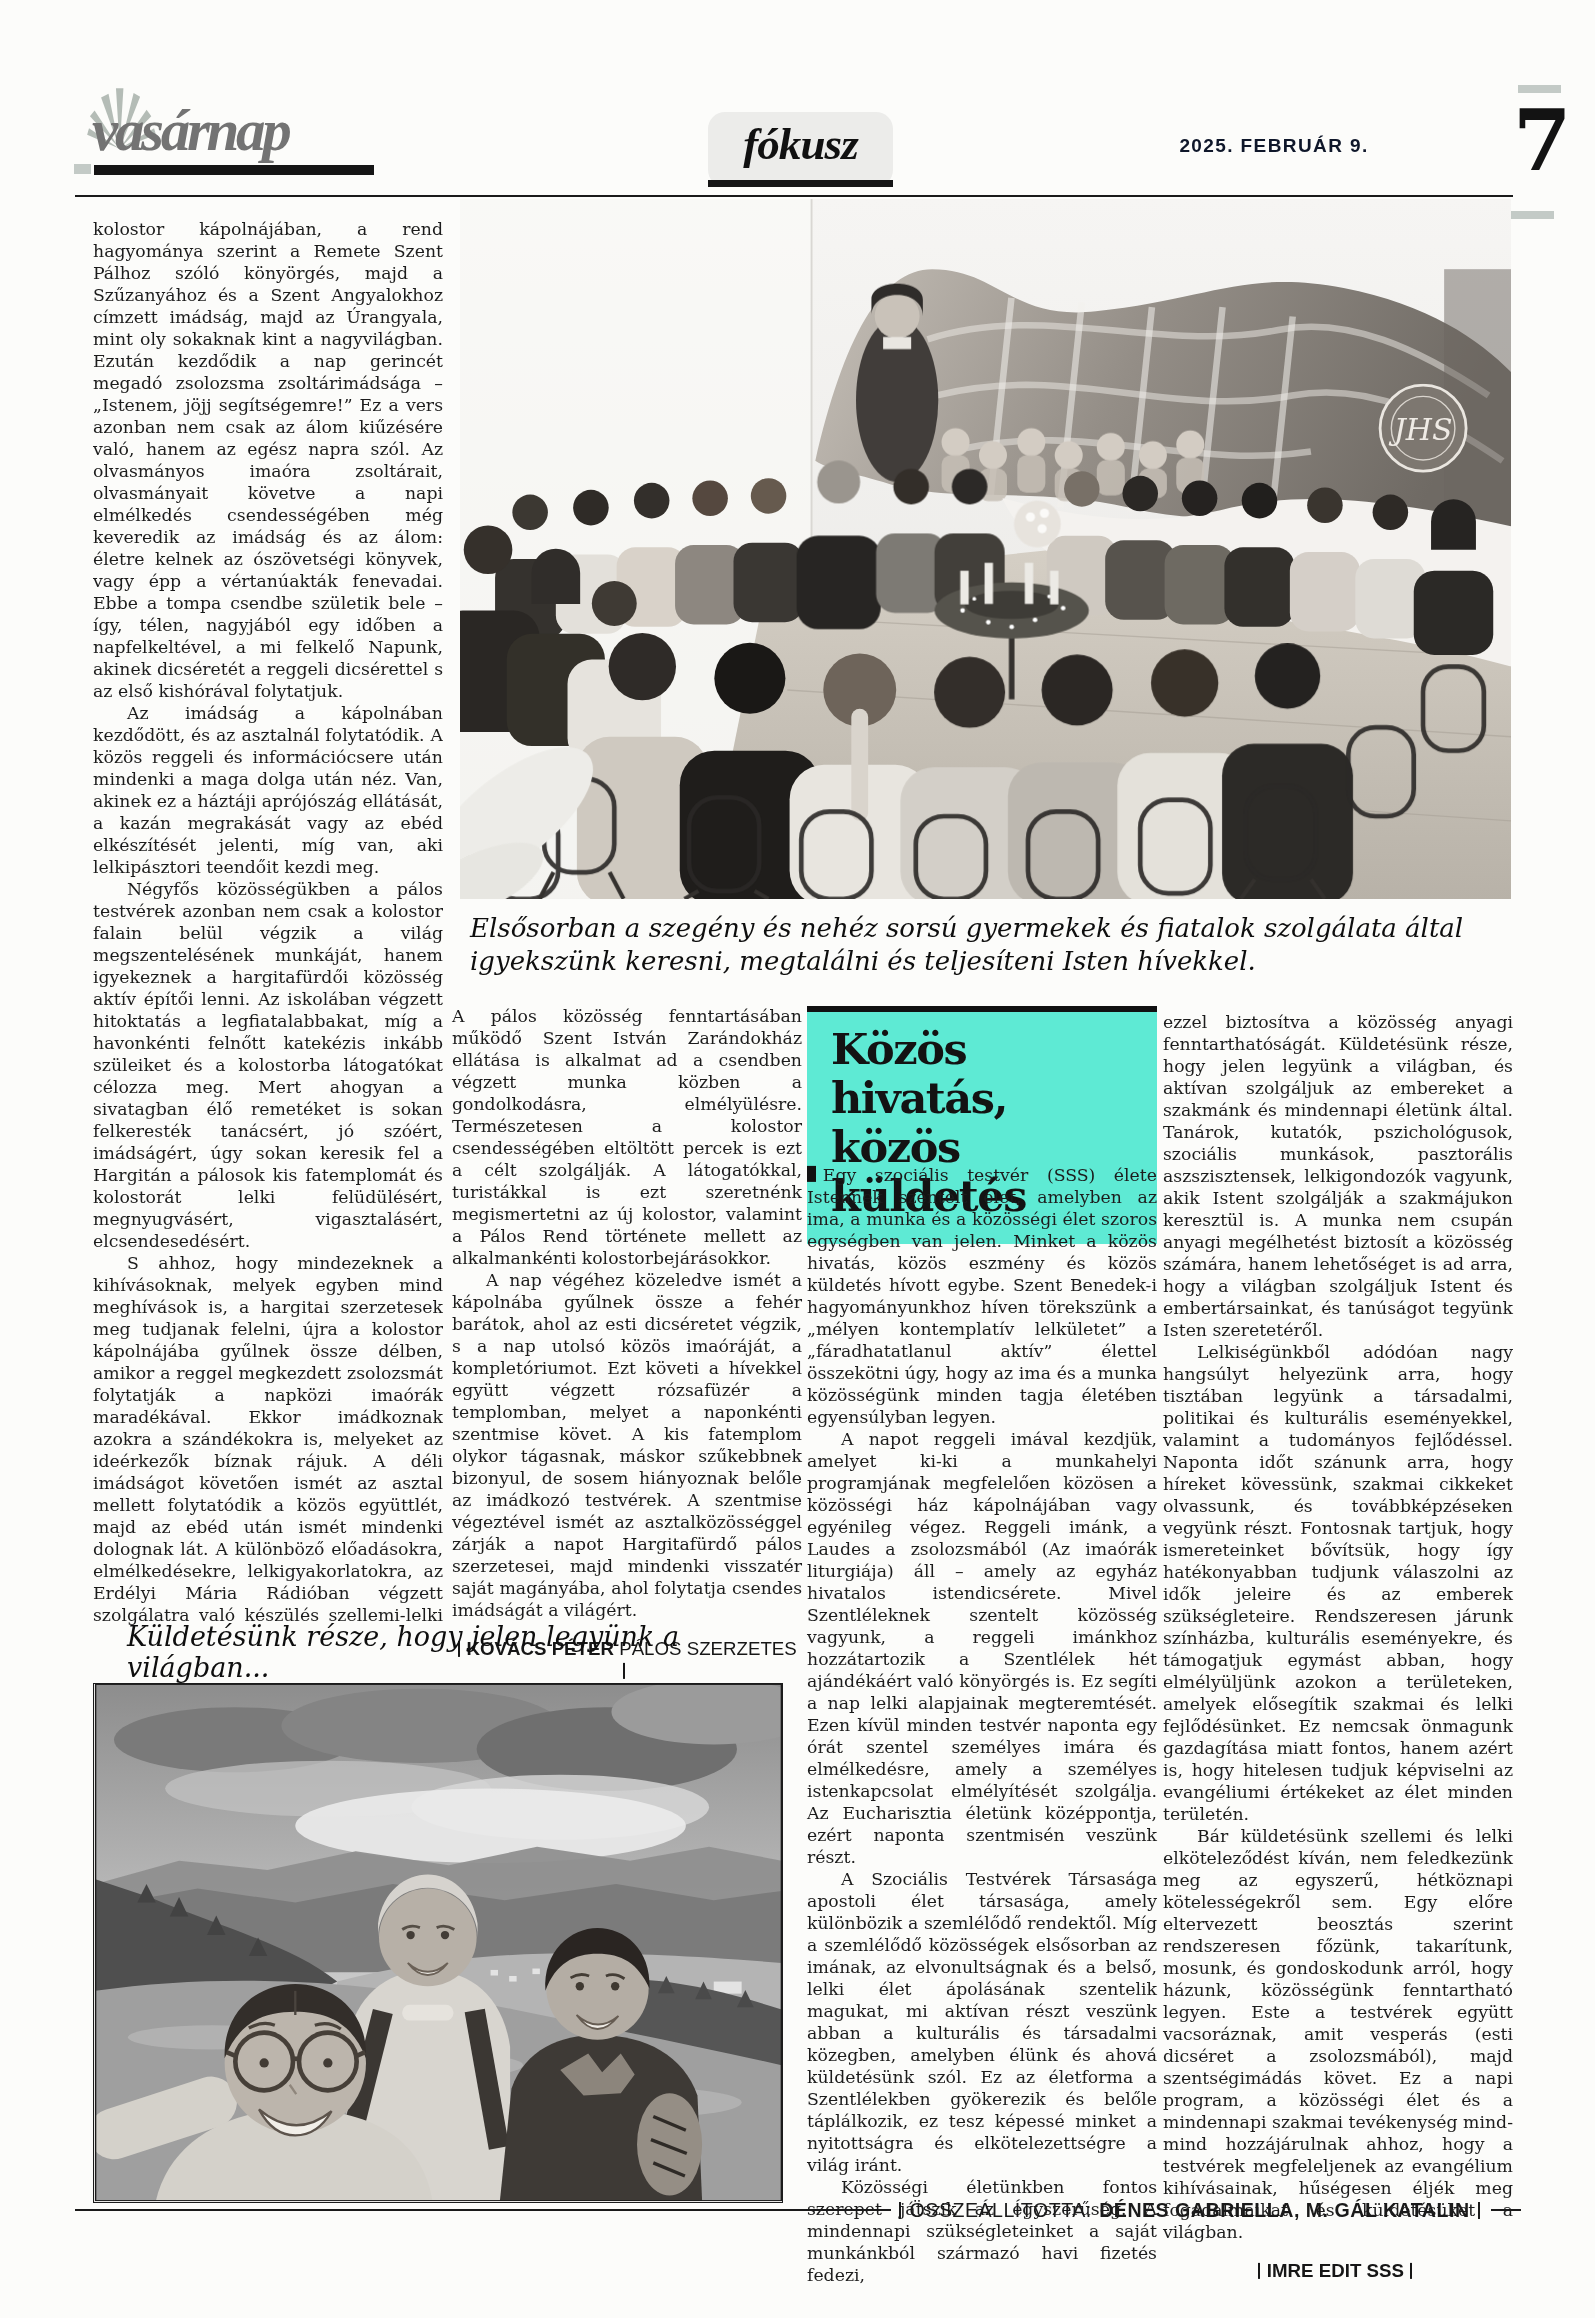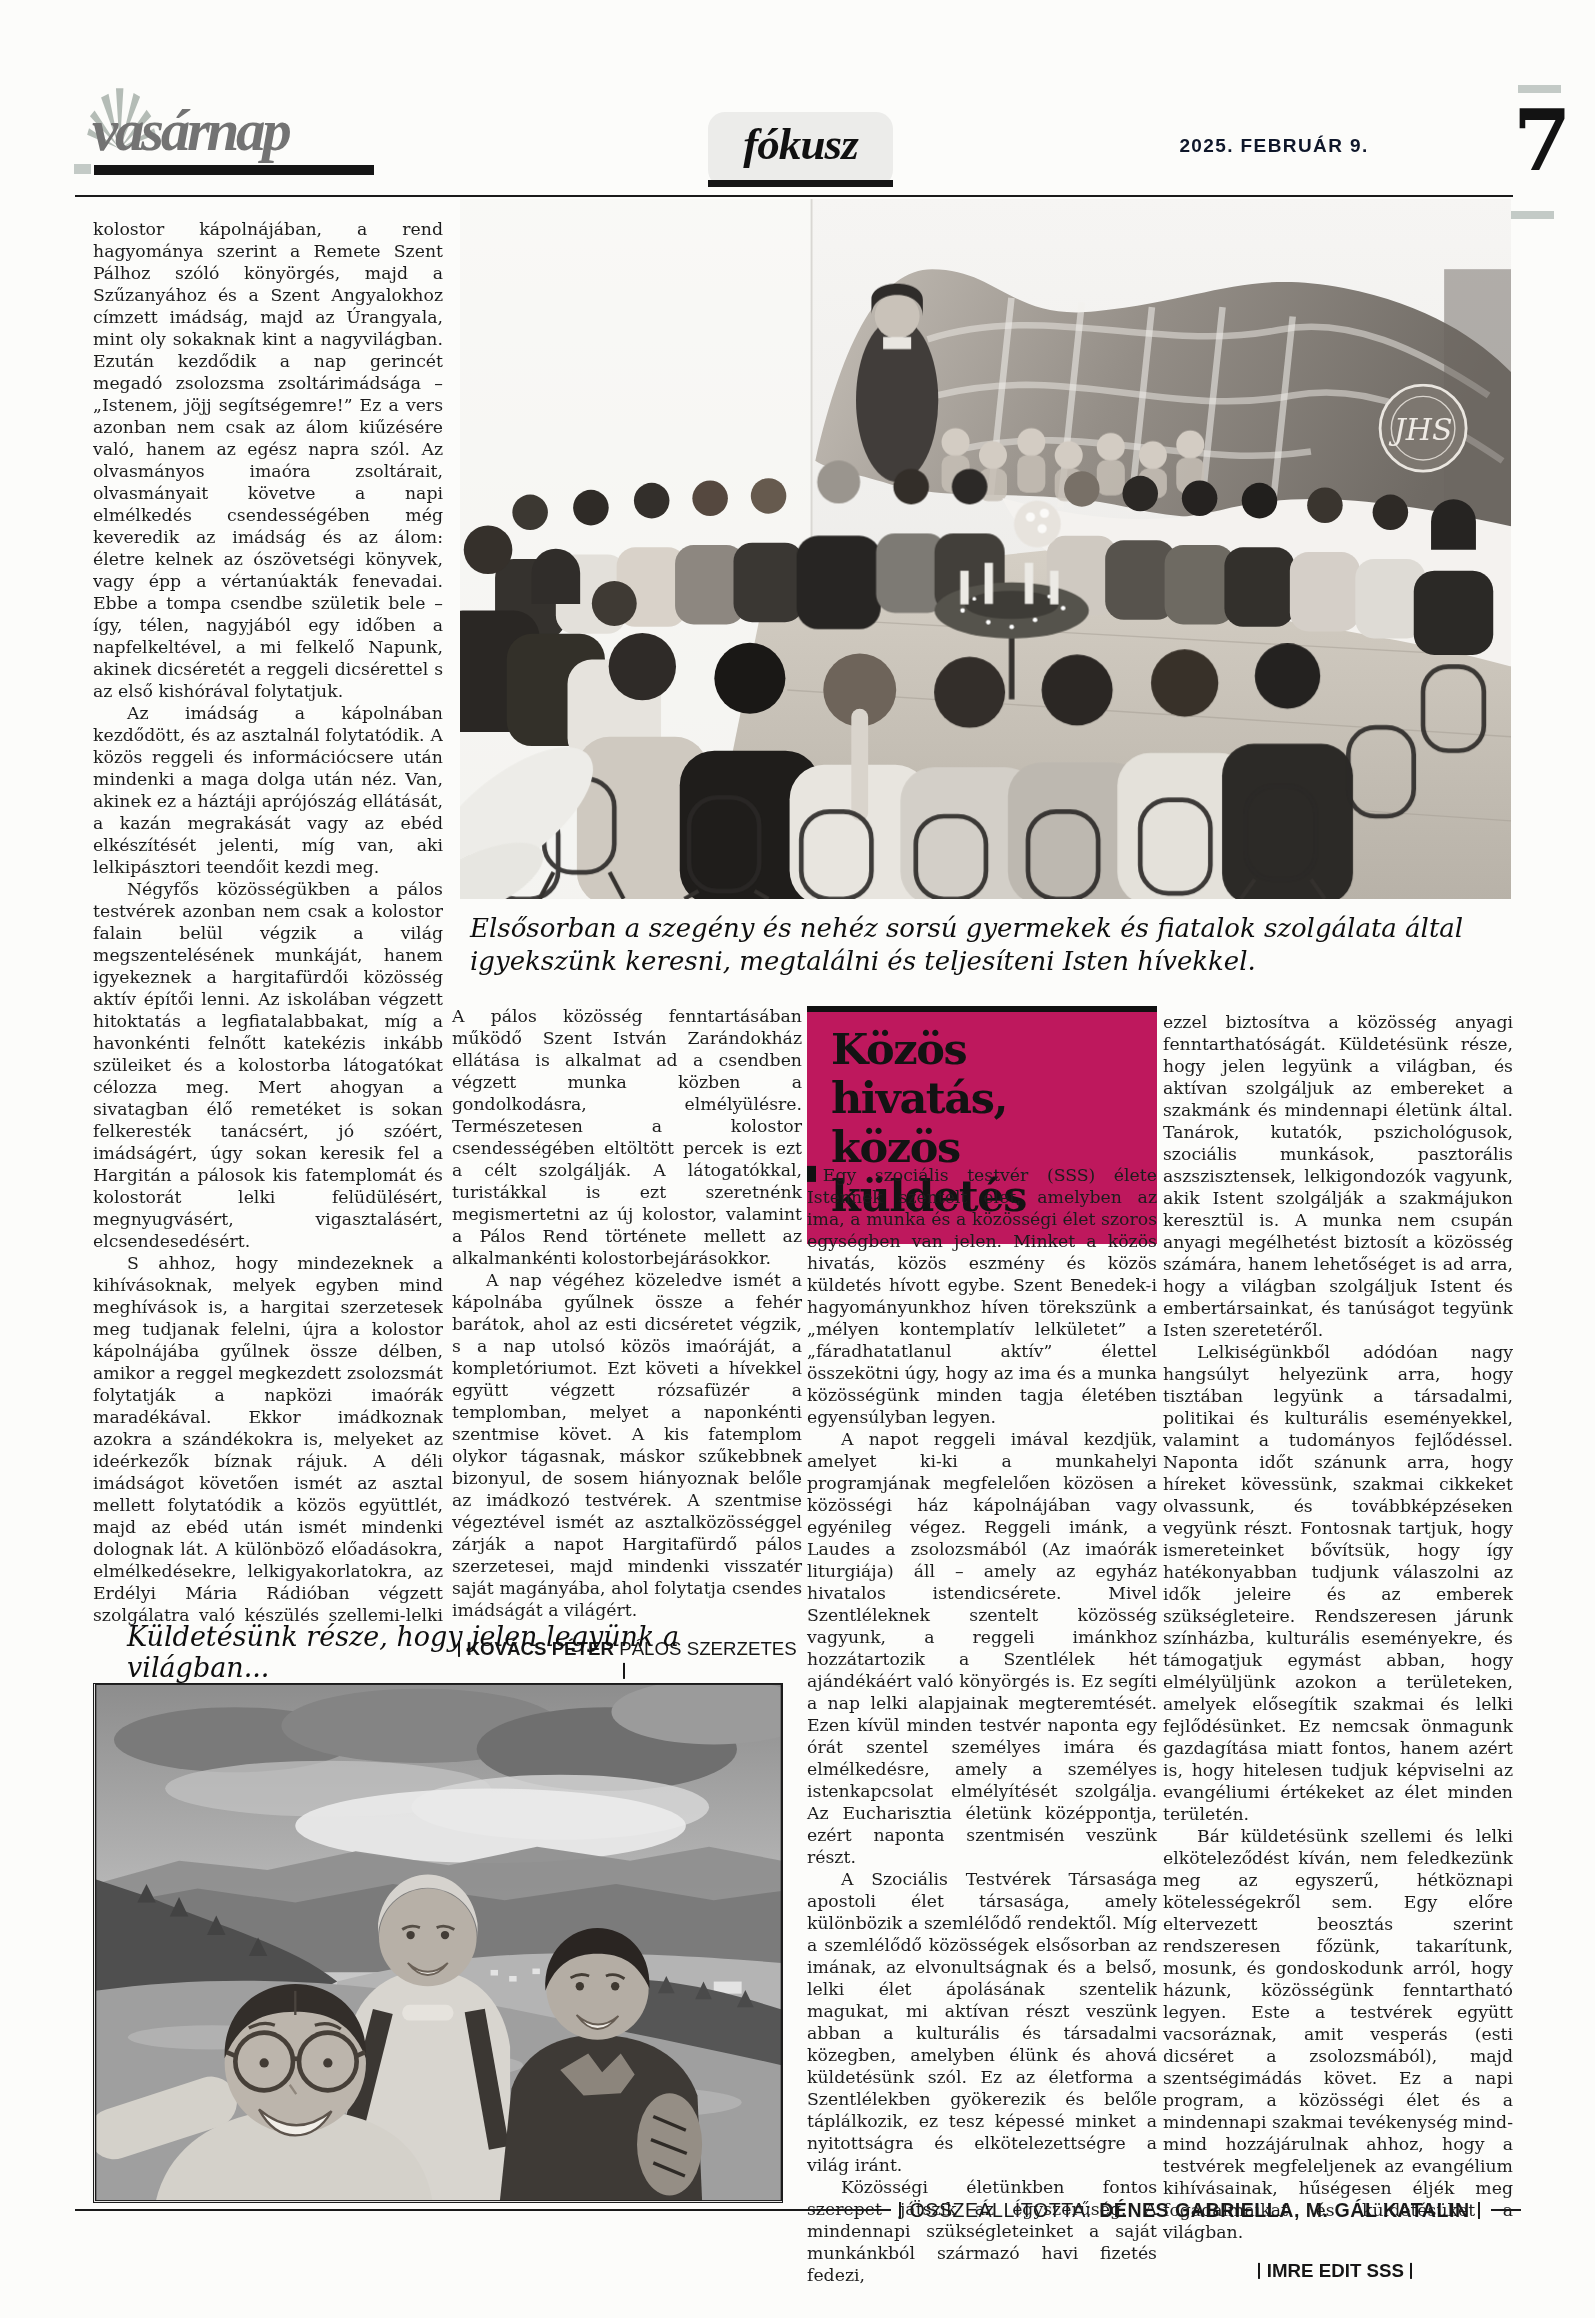--- a/index.html
+++ b/index.html
@@ -62,21 +62,21 @@
   #col1{left:93px;top:218px;height:1407px;overflow:hidden;}
   #col2{left:452px;top:1005px;}
   #col3-body{left:807px;top:1164px;}
   #col4{left:1163px;top:1011px;}
 
   .leadsq{display:inline-block;width:9.3px;height:16px;background:#111;margin-right:6.5px;transform:translateY(0.9px);}
 
   
   #feature-head{position:absolute;left:807px;top:1006px;width:350px;}
   #feature-head .topbar{height:6px;background:#111;}
-  #feature-head .box{background:#be185d;padding:13px 14px 23.4px 24px;box-sizing:border-box;}
+  #feature-head .box{background:#5eead4;padding:13px 14px 23.4px 24px;box-sizing:border-box;}
   #feature-head .hl{
     font-family:"DejaVu Serif", serif;font-weight:700;font-size:43px;line-height:49px;
     letter-spacing:-1.4px;color:#131313;
   }
 
   
   .byline{
     margin-top:17px;font-family:"Liberation Sans", sans-serif;font-size:18.7px;line-height:22.4px;
     letter-spacing:0px;color:#161616;text-align:center;
   }

